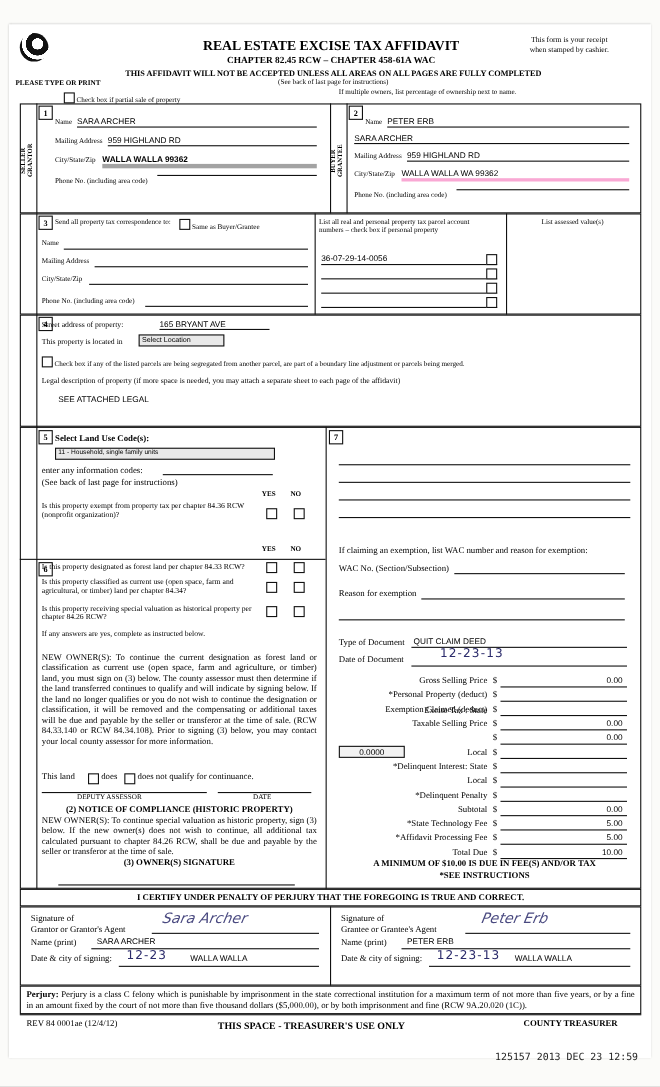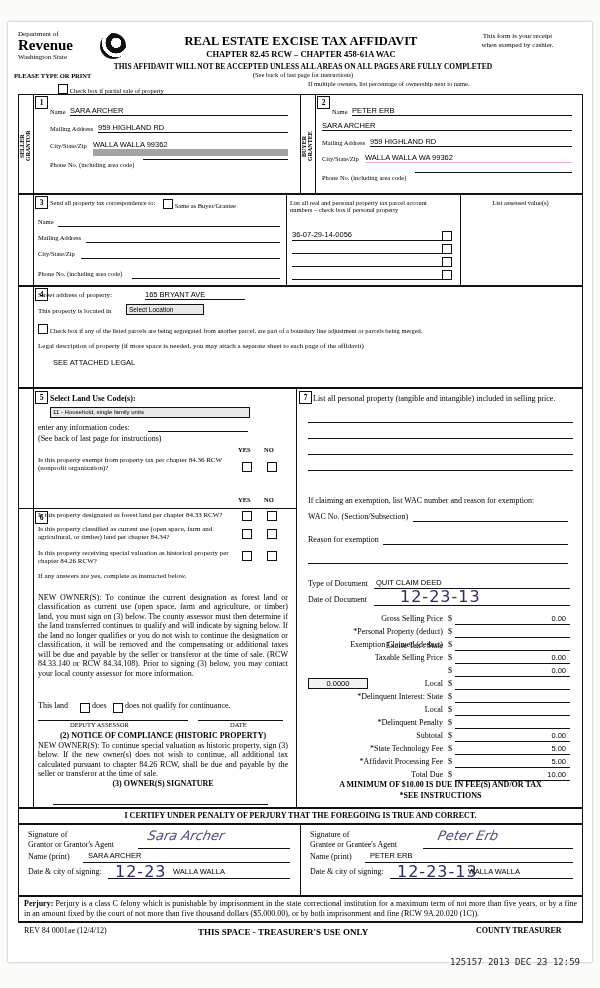--- a/index.html
+++ b/index.html
@@ -43,44 +43,39 @@
   .swirl{
     width:26px;height:26px;border-radius:50%;
     background:radial-gradient(circle at 62% 38%, #fff 0 22%, #111 23% 46%, #fff 47% 62%, #111 63% 100%);
   }
   .money{font-family:"Liberation Sans",sans-serif;font-size:7.5px;}
   .sig{
     font-family:"DejaVu Sans",sans-serif;font-style:italic;font-size:13px;
     color:#2b2b6b;opacity:.85;transform:skewX(-12deg);
   }
   .hwdate{
-    font-family:"DejaVu Sans",sans-serif;font-size:16px;color:#2b2b6b;
+    font-family:"DejaVu Sans",sans-serif;font-size:11px;color:#2b2b6b;
     letter-spacing:1px;
   }
   .stamp{
     position:absolute;font-family:"DejaVu Sans Mono",monospace;font-size:9px;color:#222;
   }
   .grayinput{
     border:1px solid #111;background:#e9e9e9;font-size:6px;
     font-family:"Liberation Sans",sans-serif;padding:1px 2px;
   }
 </style>
 </head>
 <body>
 
 <div id="page">
   <div id="sheet">
 
     <div class="frm" style="left:10px;top:8px;width:130px;height:40px;">
       <div style="display:flex;align-items:center;">
-        <div style="width:82px;">
-          <div class="logo-txt">Department of</div>
-          <div style="font-size:15px;font-weight:bold;font-family:'Liberation Serif',serif;line-height:1;">Revenue</div>
-          <div class="logo-txt">Washington State</div>
-        </div>
         <div class="swirl"></div>
       </div>
     </div>
 
     <div class="frm c" style="left:148px;top:12px;width:290px;">
       <div style="font-size:12.5px;font-weight:bold;">REAL ESTATE EXCISE TAX AFFIDAVIT</div>
       <div style="font-size:8.5px;font-weight:bold;">CHAPTER 82.45 RCW – CHAPTER 458-61A WAC</div>
     </div>
     <div class="frm c b" style="left:60px;top:40px;width:470px;font-size:7.5px;">THIS AFFIDAVIT WILL NOT BE ACCEPTED UNLESS ALL AREAS ON ALL PAGES ARE FULLY COMPLETED</div>
     <div class="frm c" style="left:60px;top:49px;width:470px;font-size:6.5px;">(See back of last page for instructions)</div>
@@ -107,34 +102,34 @@
     <div class="num" style="left:27px;top:74px;">1</div>
     <div class="num" style="left:309px;top:74px;">2</div>
 
     <div class="frm tl" style="left:42px;top:86px;">Name</div>
     <div class="frm fill" style="left:62px;top:84px;width:218px;border-bottom:1px solid #111;">SARA ARCHER</div>
 
     <div class="frm tl" style="left:42px;top:103px;">Mailing Address</div>
     <div class="frm fill" style="left:90px;top:101px;width:190px;border-bottom:1px solid #111;">959 HIGHLAND RD</div>
 
     <div class="frm tl" style="left:42px;top:120px;">City/State/Zip</div>
-    <div class="frm fill" style="left:85px;top:118px;width:195px;border-bottom:7px solid #a3a3a3;">WALLA WALLA  99362</div>
+    <div class="frm fill" style="left:85px;top:118px;width:195px;border-bottom:4px solid #a3a3a3;font-weight:bold;">WALLA WALLA  99362</div>
 
     <div class="frm tl" style="left:42px;top:139px;">Phone No. (including area code)</div>
     <div class="frm fill" style="left:135px;top:137px;width:145px;border-bottom:1px solid #111;"></div>
 
     <div class="frm tl" style="left:324px;top:86px;">Name</div>
     <div class="frm fill" style="left:344px;top:84px;width:220px;border-bottom:1px solid #111;">PETER ERB</div>
     <div class="frm fill" style="left:314px;top:99px;width:250px;border-bottom:1px solid #111;">SARA ARCHER</div>
 
     <div class="frm tl" style="left:314px;top:117px;">Mailing Address</div>
     <div class="frm fill" style="left:362px;top:115px;width:202px;border-bottom:1px solid #111;">959 HIGHLAND RD</div>
 
     <div class="frm tl" style="left:314px;top:133px;">City/State/Zip</div>
-    <div class="frm fill" style="left:357px;top:131px;width:207px;border-bottom:1px solid #f9a8d4;">WALLA WALLA WA  99362</div>
+    <div class="frm fill" style="left:357px;top:131px;width:207px;border-bottom:3px solid #f9a8d4;">WALLA WALLA WA  99362</div>
 
     <div class="frm tl" style="left:314px;top:152px;">Phone No. (including area code)</div>
     <div class="frm fill" style="left:407px;top:150px;width:157px;border-bottom:1px solid #111;"></div>
 
     <div class="frm bx" style="left:10px;top:172px;width:565px;height:92px;"></div>
     <div class="vline" style="left:25px;top:172px;height:92px;"></div>
     <div class="vline" style="left:278px;top:172px;height:92px;"></div>
     <div class="vline" style="left:452px;top:172px;height:92px;"></div>
     <div class="num" style="left:27px;top:174px;">3</div>
 
@@ -233,21 +228,20 @@
     <div class="hline" style="left:30px;top:698px;width:150px;"></div>
     <div class="hline" style="left:190px;top:698px;width:85px;"></div>
     <div class="frm tl" style="left:62px;top:699px;">DEPUTY ASSESSOR</div>
     <div class="frm tl" style="left:222px;top:699px;">DATE</div>
 
     <div class="frm t8 b c" style="left:30px;top:709px;width:250px;">(2) NOTICE OF COMPLIANCE (HISTORIC PROPERTY)</div>
     <div class="frm t8" style="left:30px;top:719px;width:250px;text-align:justify;line-height:1.18;">NEW OWNER(S): To continue special valuation as historic property, sign (3) below. If the new owner(s) does not wish to continue, all additional tax calculated pursuant to chapter 84.26 RCW, shall be due and payable by the seller or transferor at the time of sale.</div>
     <div class="frm t8 b c" style="left:30px;top:757px;width:250px;">(3) OWNER(S) SIGNATURE</div>
     <div class="hline" style="left:45px;top:782px;width:215px;"></div>
 
-    <div class="frm t8" style="left:305px;top:372px;width:260px;">List all personal property (tangible and intangible) included in selling price.</div>
     <div class="hline" style="left:300px;top:400px;width:265px;"></div>
     <div class="hline" style="left:300px;top:416px;width:265px;"></div>
     <div class="hline" style="left:300px;top:432px;width:265px;"></div>
     <div class="hline" style="left:300px;top:448px;width:265px;"></div>
 
     <div class="frm t8" style="left:300px;top:474px;width:265px;">If claiming an exemption, list WAC number and reason for exemption:</div>
     <div class="frm t8" style="left:300px;top:490px;">WAC No. (Section/Subsection)</div>
     <div class="hline" style="left:405px;top:499px;width:155px;"></div>
     <div class="frm t8" style="left:300px;top:513px;">Reason for exemption</div>
     <div class="hline" style="left:375px;top:522px;width:185px;"></div>

